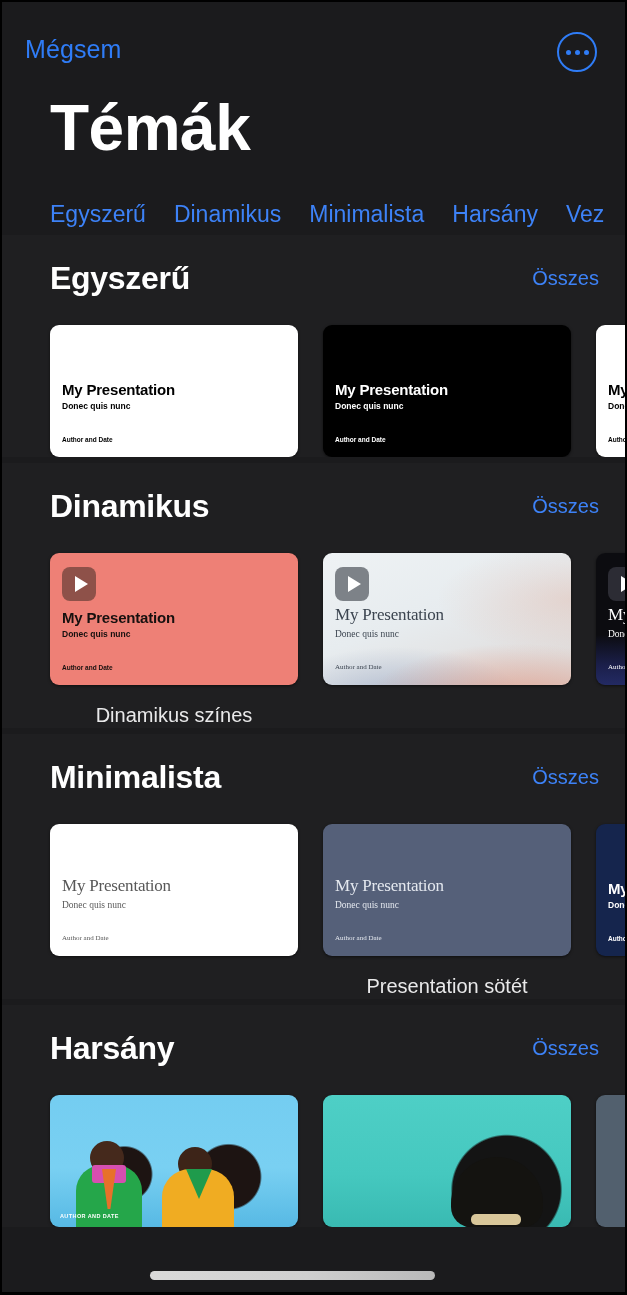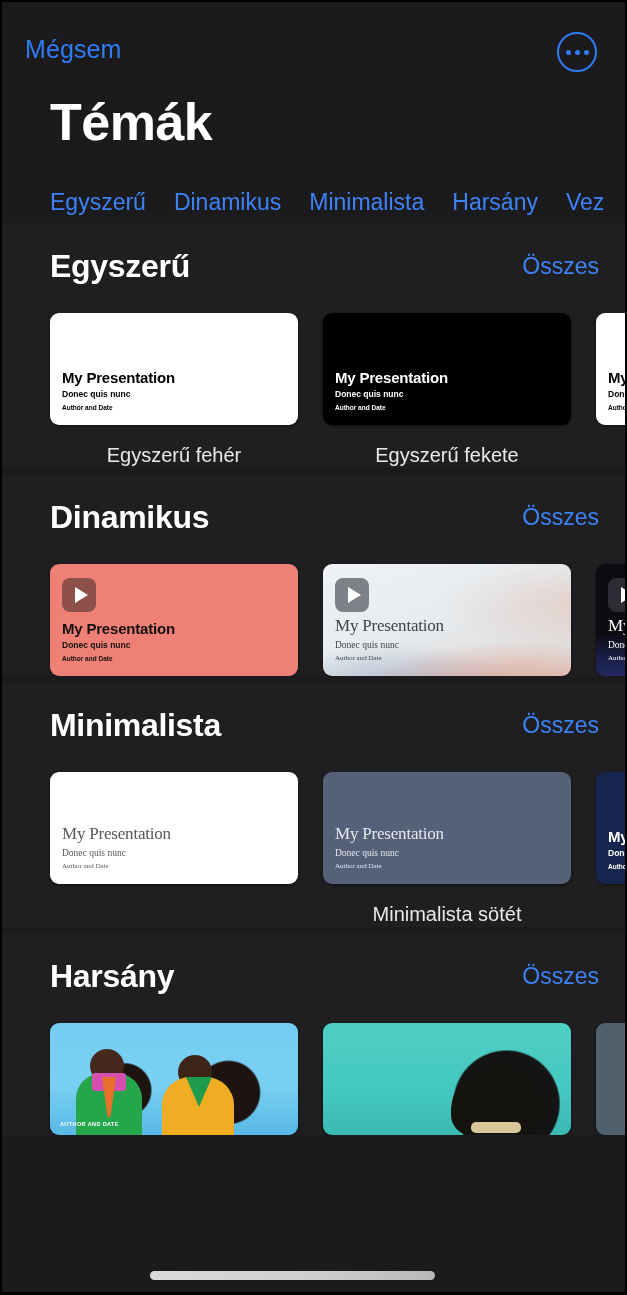--- a/index.html
+++ b/index.html
@@ -36,21 +36,21 @@
     background:none; cursor:pointer;
   }
   .more-btn i {
     width:5px; height:5px; border-radius:50%;
     background:#2f7cf6; display:block;
   }
 
   
   .page-title {
     padding:0 0 0 50px;
-    font-size:52px; font-weight:bold; color:#fff;
+    font-size:64px; font-weight:bold; color:#fff;
     letter-spacing:-0.5px; line-height:1;
     margin-top:4px;
   }
 
   
   .tabs {
     margin-top:33px;
     padding-left:50px;
     height:42px;
     display:flex; align-items:center; gap:28px;
@@ -68,33 +68,33 @@
   .sec-head {
     position:relative; height:46px;
     padding:0 0 0 50px;
   }
   .sec-title {
     font-size:32px; font-weight:bold; color:#fff;
     letter-spacing:-0.3px; line-height:42px;
   }
   .sec-all {
     position:absolute; right:28px; top:0;
-    font-size:23px; color:#3d82f7; line-height:42px;
+    font-size:20px; color:#3d82f7; line-height:42px;
     background:none; border:none; font-family:inherit;
     cursor:pointer; padding:0;
   }
 
   .row {
     display:flex; gap:25px;
     padding:22px 0 0 50px;
     overflow:hidden;
   }
   .cell { flex:none; width:248px; }
   .thumb {
-    width:248px; height:112px;
+    width:248px; height:132px;
     border-radius:9px;
     position:relative; overflow:hidden;
     box-shadow:0 1px 3px rgba(0,0,0,.55);
   }
   .cap {
     margin-top:18px;
     text-align:center;
     font-size:20px; color:#e9e9ea;
     line-height:25px;
   }
@@ -219,31 +219,29 @@
         </div>
         <div class="row">
           <div class="cell">
             <div class="thumb bg-white">
               <div class="slide" style="color: rgb(0, 0, 0);">
                 <div class="s-title">My Presentation</div>
                 <div class="s-sub">Donec quis nunc</div>
                 <div class="s-auth">Author and Date</div>
               </div>
             </div>
-            <div class="cap">Egyszerű fehér</div>
           </div>
           <div class="cell">
             <div class="thumb bg-black">
               <div class="slide" style="color: rgb(255, 255, 255);">
                 <div class="s-title">My Presentation</div>
                 <div class="s-sub">Donec quis nunc</div>
                 <div class="s-auth">Author and Date</div>
               </div>
             </div>
-            <div class="cap">Egyszerű fekete</div>
           </div>
           <div class="cell">
             <div class="thumb bg-white">
               <div class="slide" style="color: rgb(0, 0, 0);">
                 <div class="s-title">My Presentation</div>
                 <div class="s-sub">Donec quis nunc</div>
                 <div class="s-auth">Author and Date</div>
               </div>
             </div>
           </div>
@@ -257,20 +255,21 @@
         <div class="row">
           <div class="cell">
             <div class="thumb bg-coral">
               <div class="slide" style="color: rgb(23, 16, 15);">
                 <div class="play" style="background: rgb(142, 81, 73);"></div>
                 <div class="s-title">My Presentation</div>
                 <div class="s-sub">Donec quis nunc</div>
                 <div class="s-auth">Author and Date</div>
               </div>
             </div>
+            <div class="cap">Dinamikus színes</div>
           </div>
           <div class="cell">
             <div class="thumb bg-wave">
               <div class="slide serif" style="color: rgb(60, 69, 80);">
                 <div class="play" style="background: rgb(125, 130, 136);"></div>
                 <div class="s-title">My Presentation</div>
                 <div class="s-sub">Donec quis nunc</div>
                 <div class="s-auth">Author and Date</div>
               </div>
             </div>
@@ -303,21 +302,21 @@
             </div>
           </div>
           <div class="cell">
             <div class="thumb bg-slate">
               <div class="slide serif" style="color: rgb(228, 232, 239);">
                 <div class="s-title">My Presentation</div>
                 <div class="s-sub">Donec quis nunc</div>
                 <div class="s-auth">Author and Date</div>
               </div>
             </div>
-            <div class="cap">Minimalista sötét</div>
+            <div class="cap">Presentation sötét</div>
           </div>
           <div class="cell">
             <div class="thumb bg-navy">
               <div class="slide" style="color: rgb(255, 255, 255);">
                 <div class="s-title">My Presentation</div>
                 <div class="s-sub">Donec quis nunc</div>
                 <div class="s-auth">Author and Date</div>
               </div>
             </div>
           </div>

